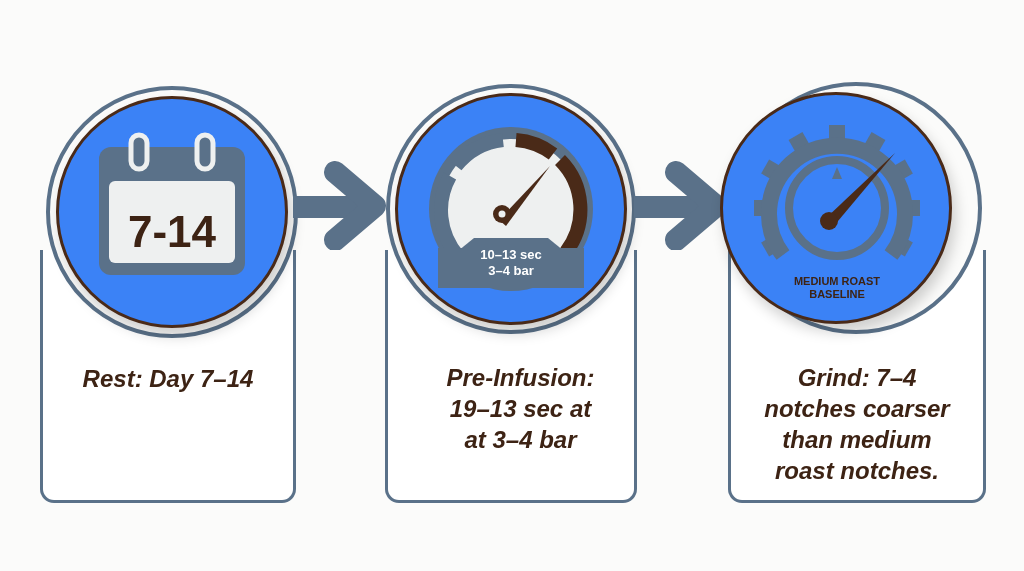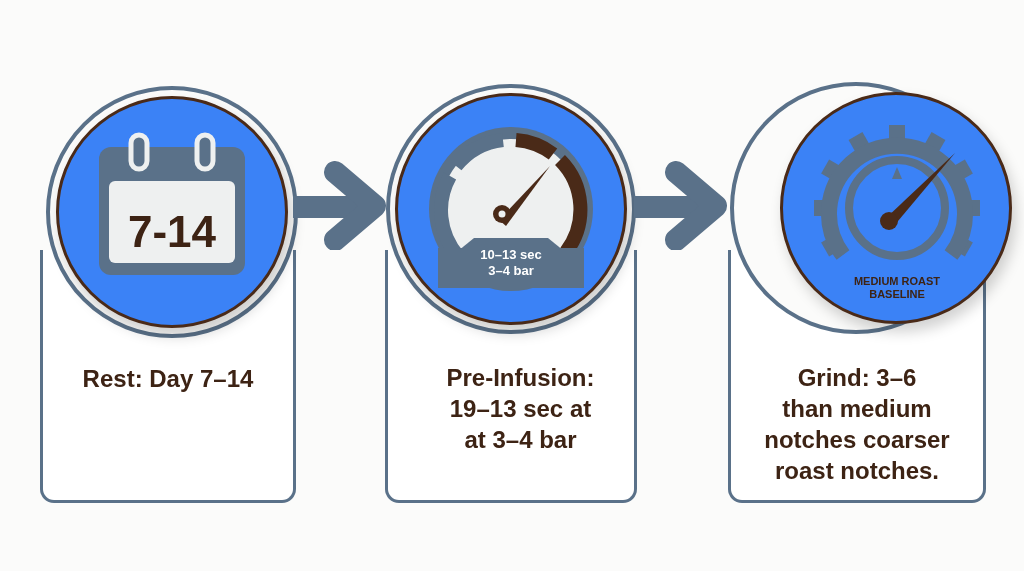--- a/index.html
+++ b/index.html
@@ -17,21 +17,21 @@
     position:absolute; border-radius:50%; box-sizing:border-box;
     border:4px solid #5a7189; background:#fbfbfa;
   }
   .disc {
     position:absolute; border-radius:50%; box-sizing:border-box;
     border:3px solid #4a2a18; background:#3b82f6;
     box-shadow: 4px 8px 14px rgba(0,0,0,0.18);
   }
   .caption {
     position:absolute; left:0; right:0; text-align:center;
-    color:#3d2314; font-weight:bold; font-size:24px; line-height:31px;
+    color:#3d2314; font-weight:bold; font-size:24px; line-height:31px;font-style:italic;
   }
   .arrow { position:absolute; }
   svg { display:block; }
 </style>
 </head>
 <body>
 
 <div class="card" style="left:40px; top:250px; width:256px; height:253px;">
   <div class="caption" style="top:113px;">Rest: Day 7–14</div>
 </div>
@@ -80,28 +80,28 @@
   </svg>
 </div>
 
 <svg class="arrow" style="left:634px; top:160px;" width="96" height="90" viewBox="0 0 96 90">
   <rect x="0" y="36" width="70" height="22" fill="#5a7189"></rect>
   <path d="M42 12 L82 46 L42 80" fill="none" stroke="#5a7189" stroke-width="22" stroke-linecap="round" stroke-linejoin="round"></path>
 </svg>
 
 <div class="card" style="left:728px; top:250px; width:258px; height:253px;">
   <div class="caption" style="top:112px;">
-    <div>Grind: 3–6</div>
+    <div>Grind: 7–4</div>
+    <div>notches coarser</div>
     <div>than medium</div>
-    <div>notches coarser</div>
     <div>roast notches.</div>
   </div>
 </div>
 <div class="ring-outer" style="left:730px; top:82px; width:252px; height:252px;"></div>
-<div class="disc" style="left:780px; top:92px; width:232px; height:232px;">
+<div class="disc" style="left:720px; top:92px; width:232px; height:232px;">
   <svg width="226" height="226" viewBox="0 0 226 226">
     <g fill="#5a7189">
       <rect x="106" y="30" width="16" height="18"></rect>
       <rect x="106" y="30" width="16" height="18" transform="rotate(30 114 113)"></rect>
       <rect x="106" y="30" width="16" height="18" transform="rotate(60 114 113)"></rect>
       <rect x="106" y="30" width="16" height="18" transform="rotate(90 114 113)"></rect>
       <rect x="106" y="30" width="16" height="18" transform="rotate(120 114 113)"></rect>
       <rect x="106" y="30" width="16" height="18" transform="rotate(-30 114 113)"></rect>
       <rect x="106" y="30" width="16" height="18" transform="rotate(-60 114 113)"></rect>
       <rect x="106" y="30" width="16" height="18" transform="rotate(-90 114 113)"></rect>

